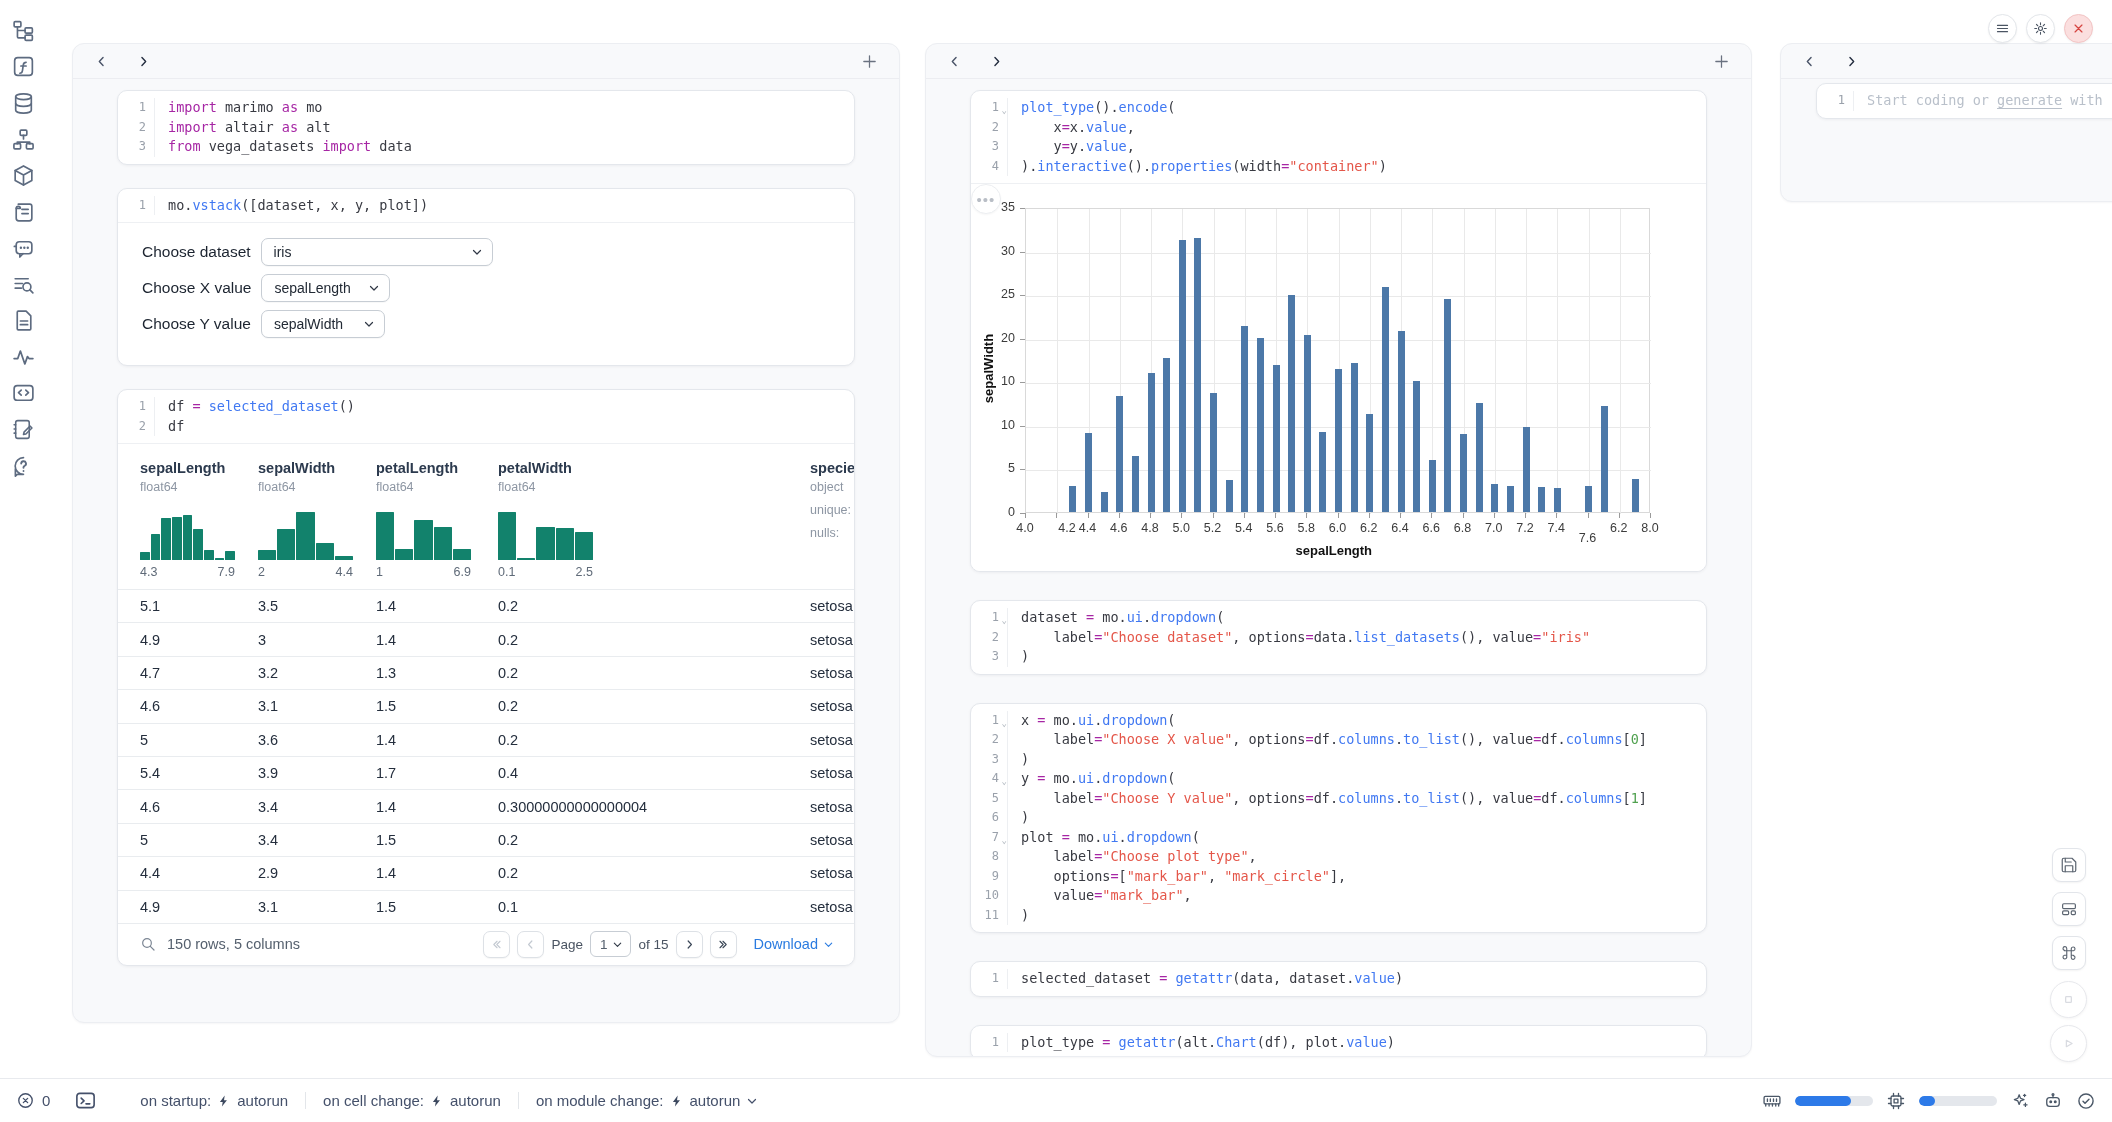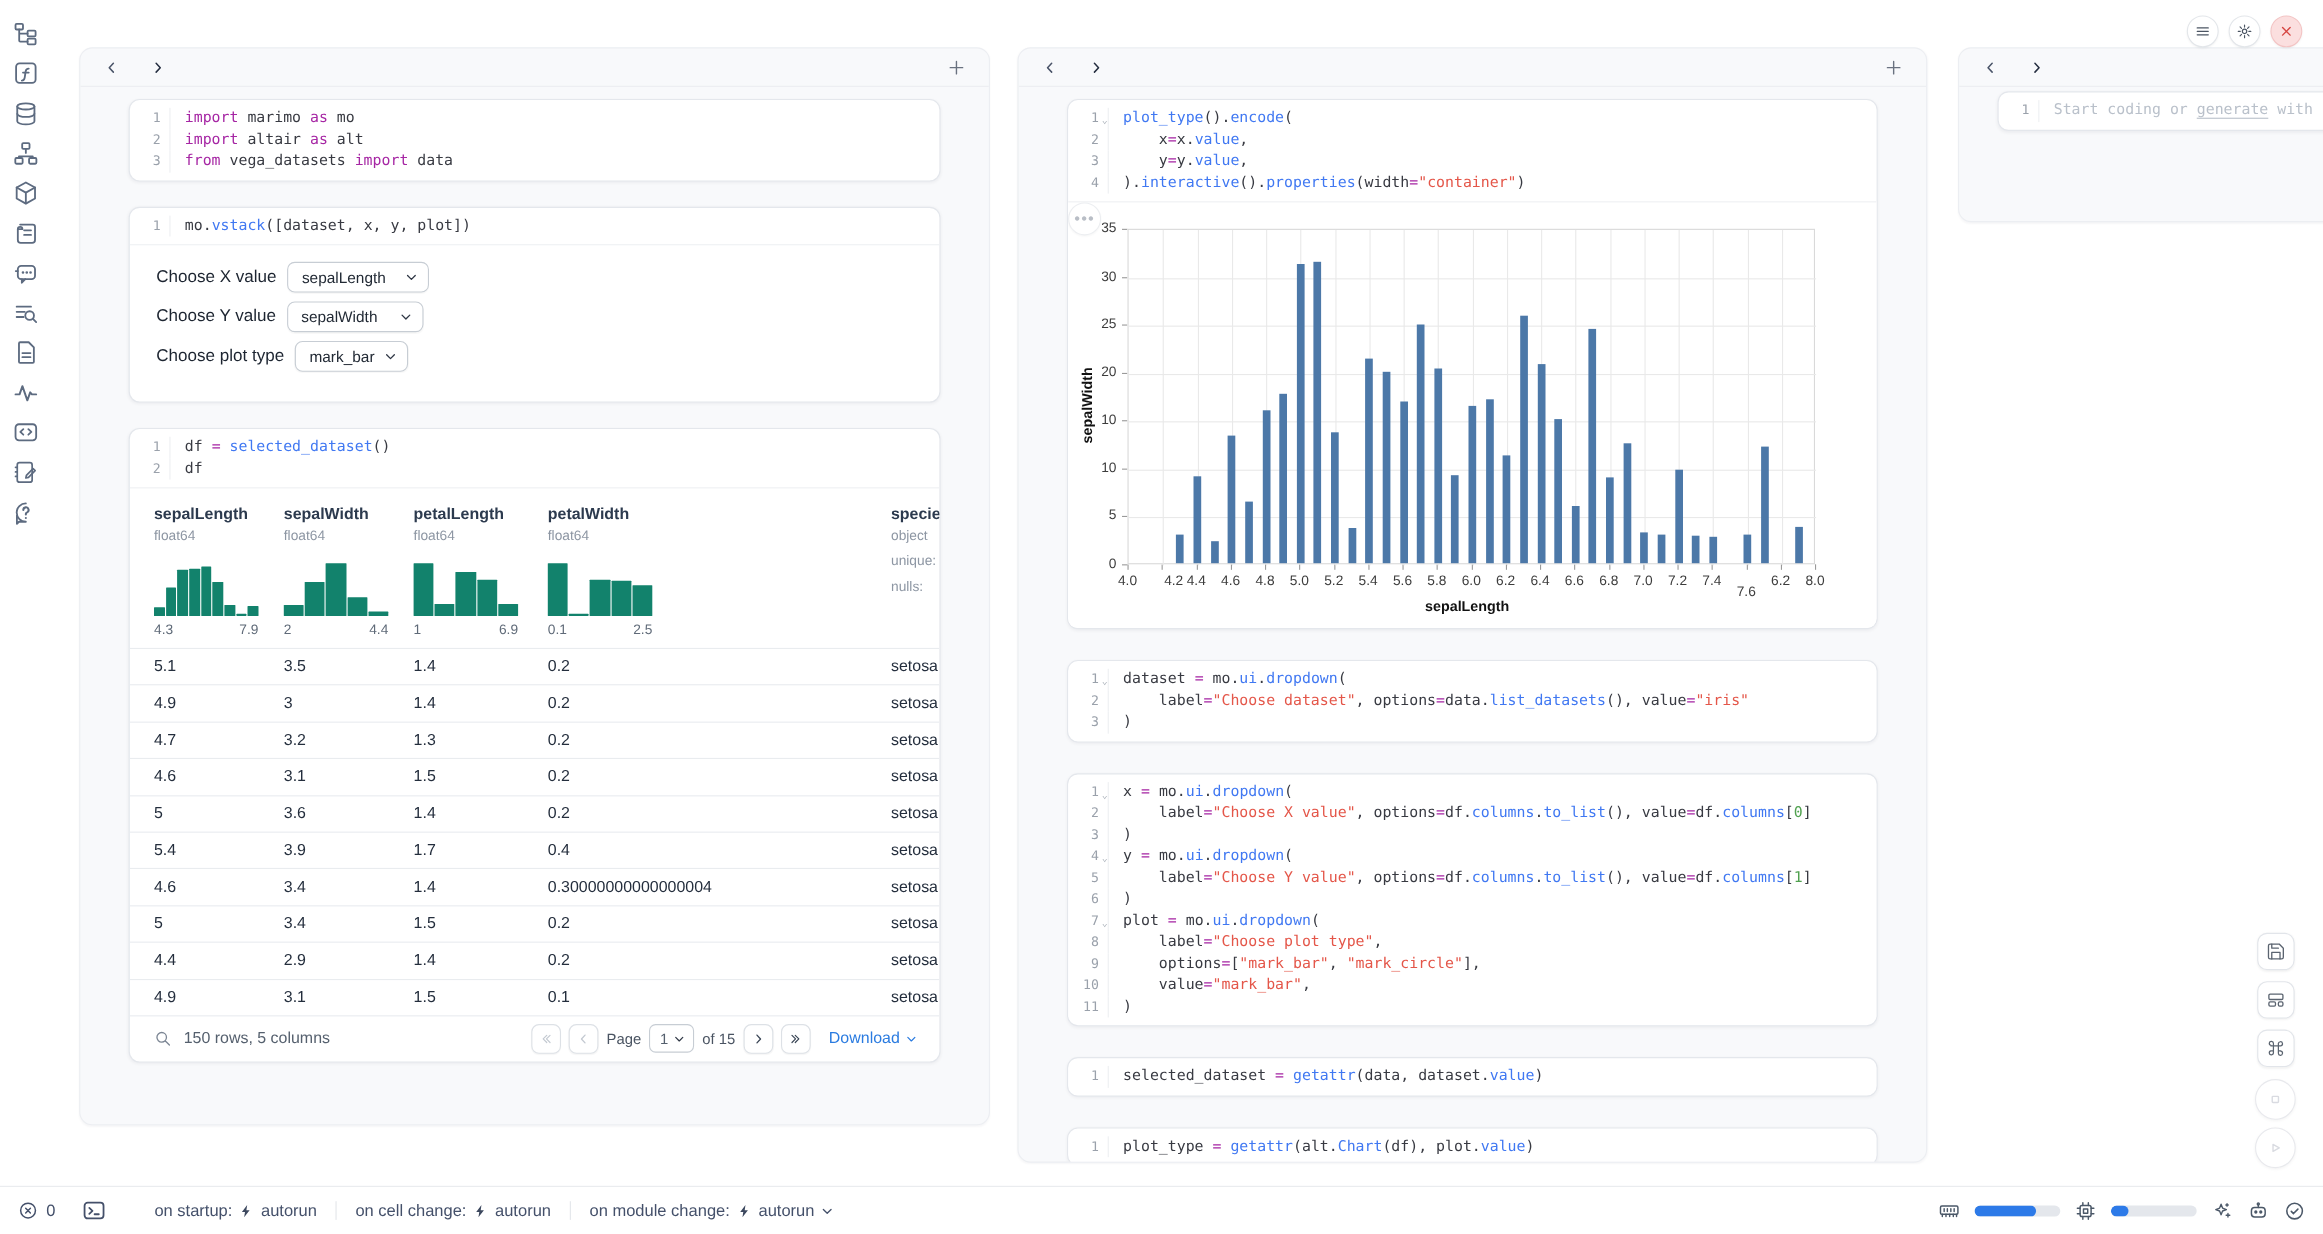--- a/index.html
+++ b/index.html
@@ -266,45 +266,45 @@
     </div>
     <div class="cell">
       <div class="codeblk">
           <div class="cline">
             <span class="gut">1</span>
             <span class="cod"><span class="tk-pl">mo.</span><span class="tk-fn">vstack</span><span class="tk-pl">([dataset, x, y, plot])</span></span>
           </div>
         </div>
       <div class="outdiv controls">
           <div class="ctrl-row">
+            <label>Choose dataset</label>
+            <span class="sel" style="width: 232px;">
+              <span>iris</span>
+              <span class="ic car">
+                <svg viewBox="0 0 24 24" fill="none" stroke="currentColor" stroke-width="2.4" stroke-linecap="round" stroke-linejoin="round">
+                  <polyline points="5 9 12 16 19 9"></polyline>
+                </svg>
+              </span>
+            </span>
+          </div>
+          <div class="ctrl-row">
             <label>Choose X value</label>
             <span class="sel" style="width: 129px;">
               <span>sepalLength</span>
               <span class="ic car">
                 <svg viewBox="0 0 24 24" fill="none" stroke="currentColor" stroke-width="2.4" stroke-linecap="round" stroke-linejoin="round">
                   <polyline points="5 9 12 16 19 9"></polyline>
                 </svg>
               </span>
             </span>
           </div>
           <div class="ctrl-row">
             <label>Choose Y value</label>
             <span class="sel" style="width: 124px;">
               <span>sepalWidth</span>
-              <span class="ic car">
-                <svg viewBox="0 0 24 24" fill="none" stroke="currentColor" stroke-width="2.4" stroke-linecap="round" stroke-linejoin="round">
-                  <polyline points="5 9 12 16 19 9"></polyline>
-                </svg>
-              </span>
-            </span>
-          </div>
-          <div class="ctrl-row">
-            <label>Choose plot type</label>
-            <span class="sel" style="width: 103px;">
-              <span>mark_bar</span>
               <span class="ic car">
                 <svg viewBox="0 0 24 24" fill="none" stroke="currentColor" stroke-width="2.4" stroke-linecap="round" stroke-linejoin="round">
                   <polyline points="5 9 12 16 19 9"></polyline>
                 </svg>
               </span>
             </span>
           </div>
         </div>
     </div>
     <div class="cell">

